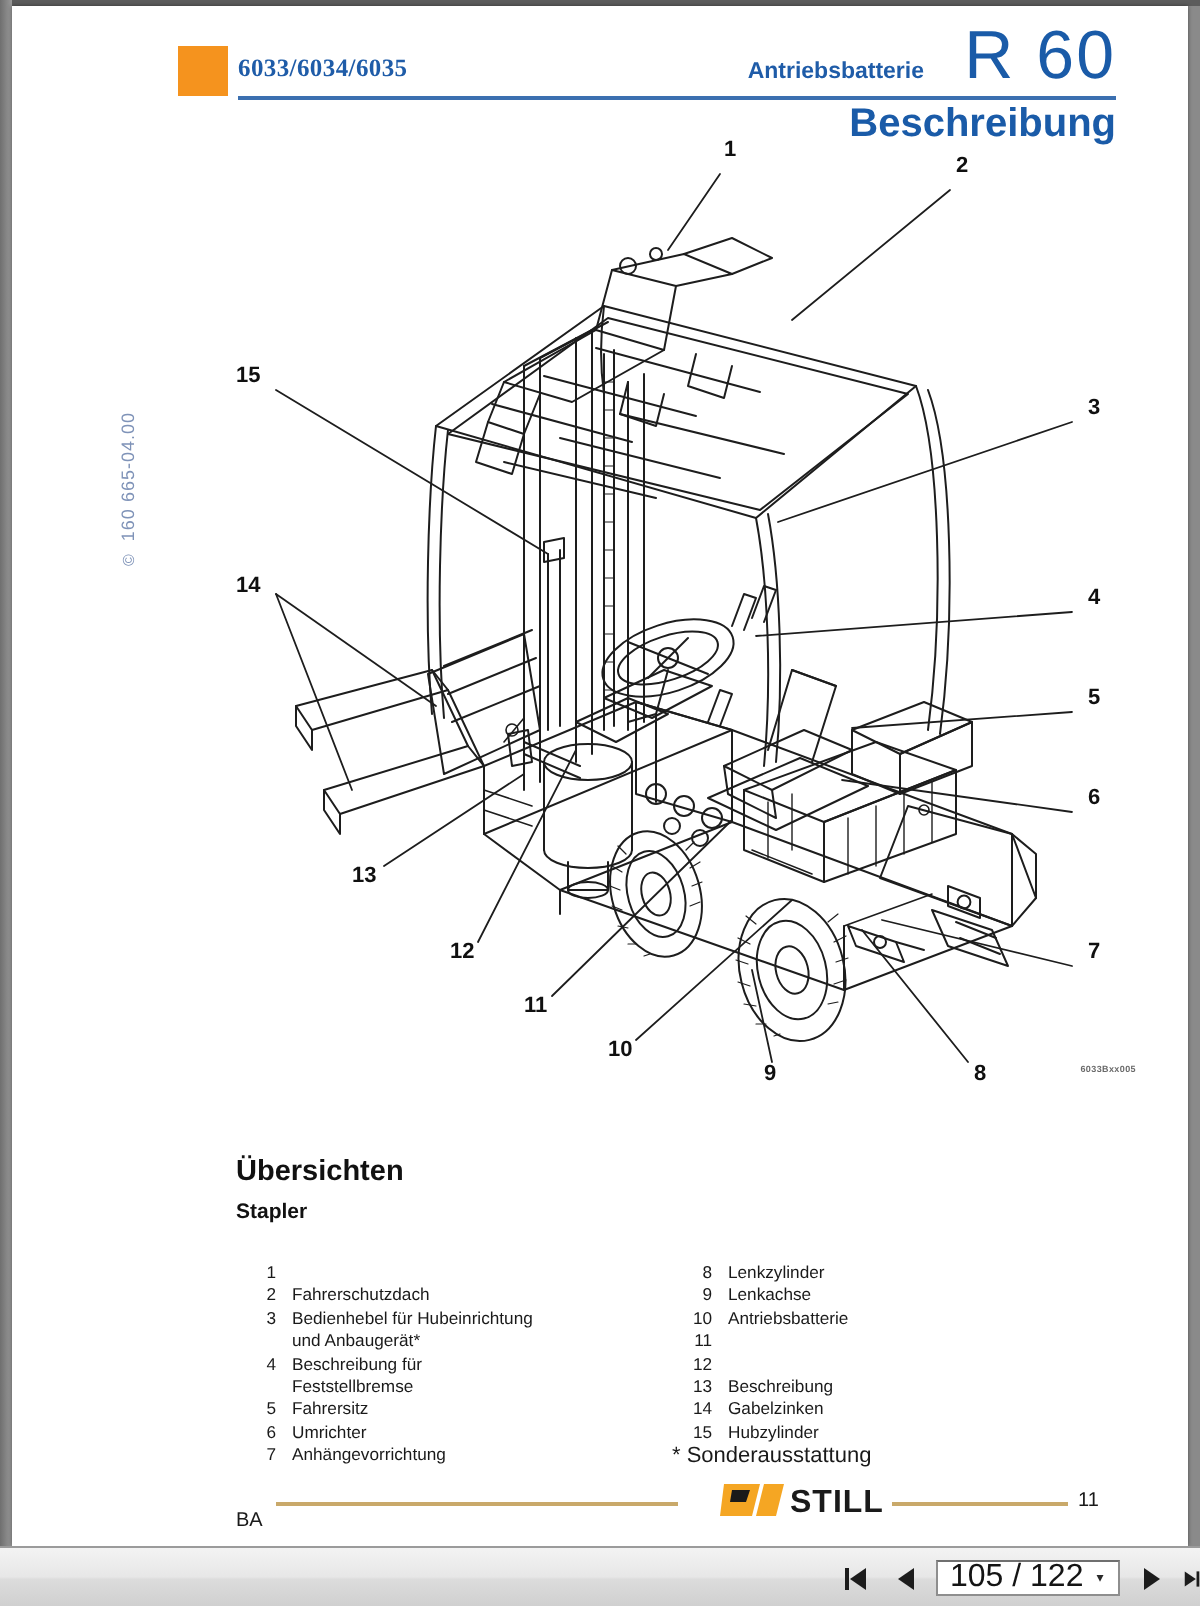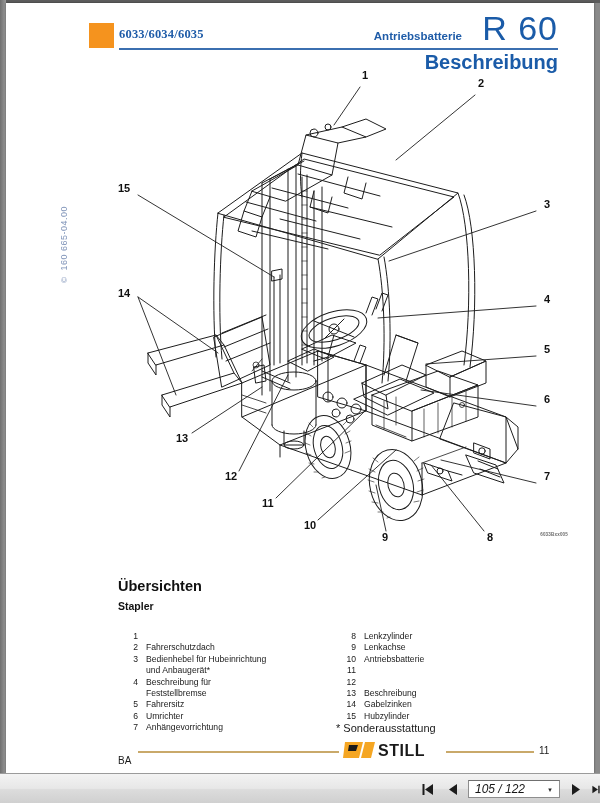--- a/index.html
+++ b/index.html
@@ -219,21 +219,21 @@
     background: #c9a96a;
   }
   #footer-rule-b {
     position: absolute;
     left: 440px; top: 13px;
     width: 88px; height: 1.5px;
     background: #c9a96a;
   }
   #footer-logo {
     position: absolute;
-    left: 337px; top: 2px;
+    left: 354px; top: 2px;
     width: 98px; height: 20px;
   }
   #footer-page-number {
     position: absolute;
     left: 533px; top: 7px;
     font-size: 10px;
     color: #1a1a1a;
   }
 
   
@@ -269,25 +269,24 @@
     width: 92px;
     height: 18px;
     background: #ffffff;
     border: 1px solid #8e8e8e;
     border-top-color: #6f6f6f;
     box-sizing: border-box;
     padding: 0 4px;
   }
   #page-indicator-value {
     flex: 1 1 auto;
-    font-size: 12px;
+    font-size: 16px;
     color: #141414;
     text-align: left;
     padding-left: 2px;
-    font-style: italic;
   }
   #page-indicator-caret {
     flex: 0 0 auto;
     width: 10px;
     text-align: center;
     font-size: 7px;
     color: #2a2a2a;
     line-height: 1;
   }
 </style>

